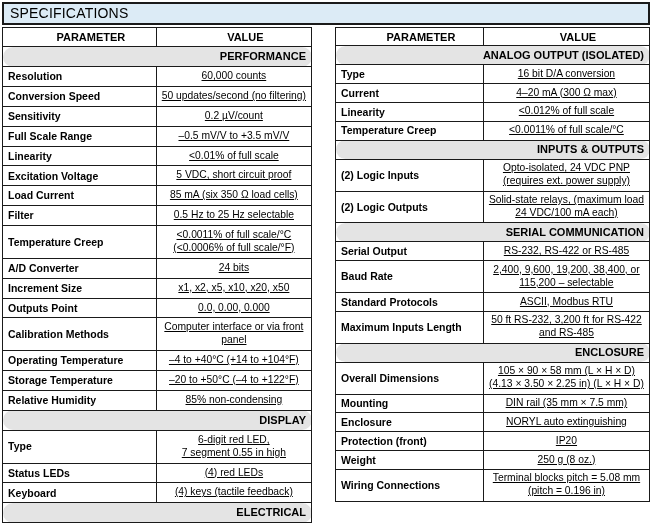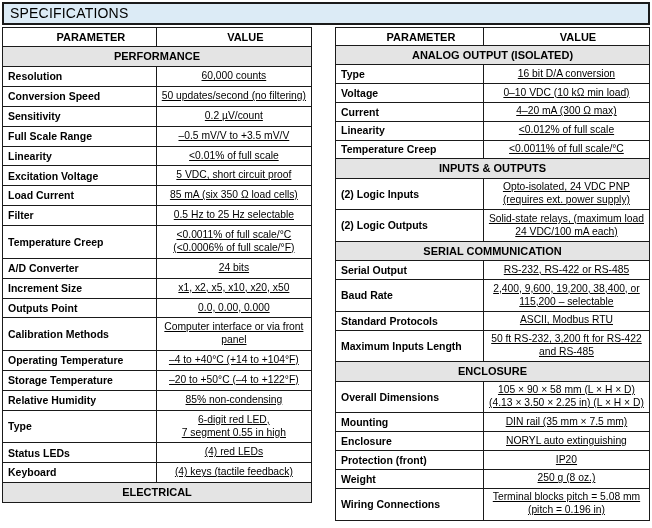--- a/index.html
+++ b/index.html
@@ -52,22 +52,23 @@
   td.value {
     font-size: 10.3px;
     text-align: center;
     line-height: 1.25;
     text-decoration: underline;
   }
   tr.section td {
     background: var(--section-bg, #e4e4e4);
     font-weight: bold;
     font-size: 11px;
-    text-align: center;
+    text-align: right;
     line-height: 1.2;
+    border-radius: 10px;
   }
   .line { display: block; white-space: nowrap; }
 </style>
 </head>
 <body>
 
 <div class="page">
   <div class="banner">SPECIFICATIONS</div>
   <div class="tables">
     <table class="spec-table left">
@@ -172,20 +173,23 @@
             <td class="value">
               <span class="line">–20 to +50°C (–4 to +122°F)</span>
             </td>
           </tr>
           <tr>
             <td class="param">Relative Humidity</td>
             <td class="value">
               <span class="line">85% non-condensing</span>
             </td>
           </tr>
+          <tr class="section">
+            <td colspan="2">DISPLAY</td>
+          </tr>
           <tr>
             <td class="param">Type</td>
             <td class="value">
               <span class="line">6-digit red LED,</span>
               <span class="line">7 segment 0.55 in high</span>
             </td>
           </tr>
           <tr>
             <td class="param">Status LEDs</td>
             <td class="value">
@@ -211,26 +215,20 @@
           </tr>
         </thead>
         <tbody>
           <tr class="section">
             <td colspan="2">ANALOG OUTPUT (ISOLATED)</td>
           </tr>
           <tr>
             <td class="param">Type</td>
             <td class="value">
               <span class="line">16 bit D/A conversion</span>
-            </td>
-          </tr>
-          <tr>
-            <td class="param">Voltage</td>
-            <td class="value">
-              <span class="line">0–10 VDC (10 kΩ min load)</span>
             </td>
           </tr>
           <tr>
             <td class="param">Current</td>
             <td class="value">
               <span class="line">4–20 mA (300 Ω max)</span>
             </td>
           </tr>
           <tr>
             <td class="param">Linearity</td>

